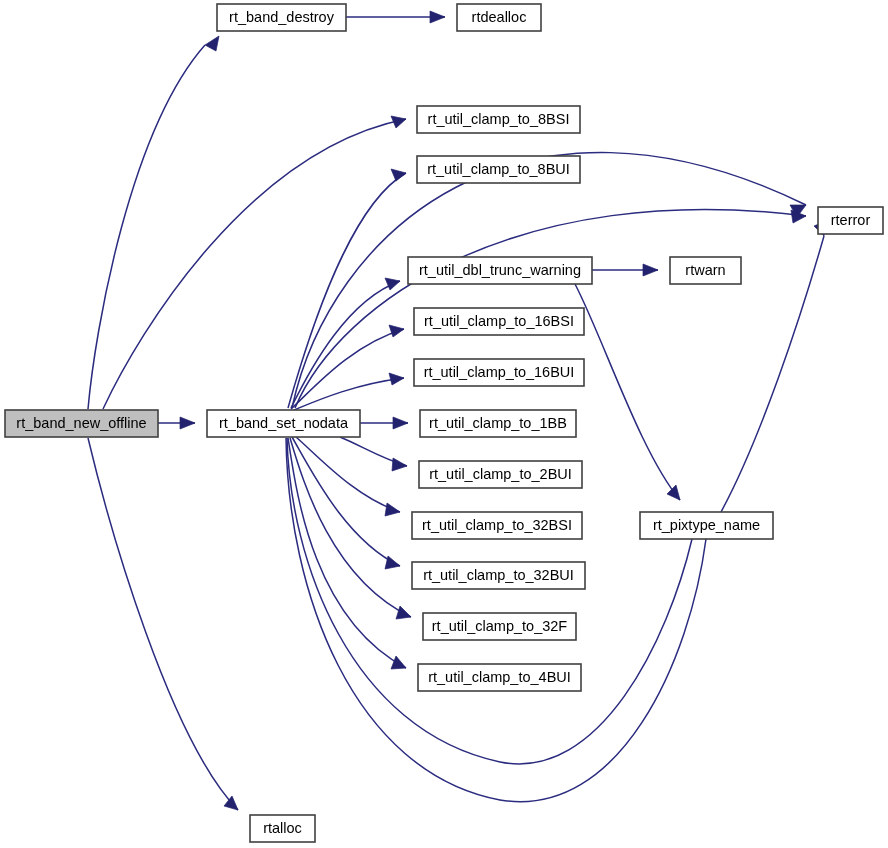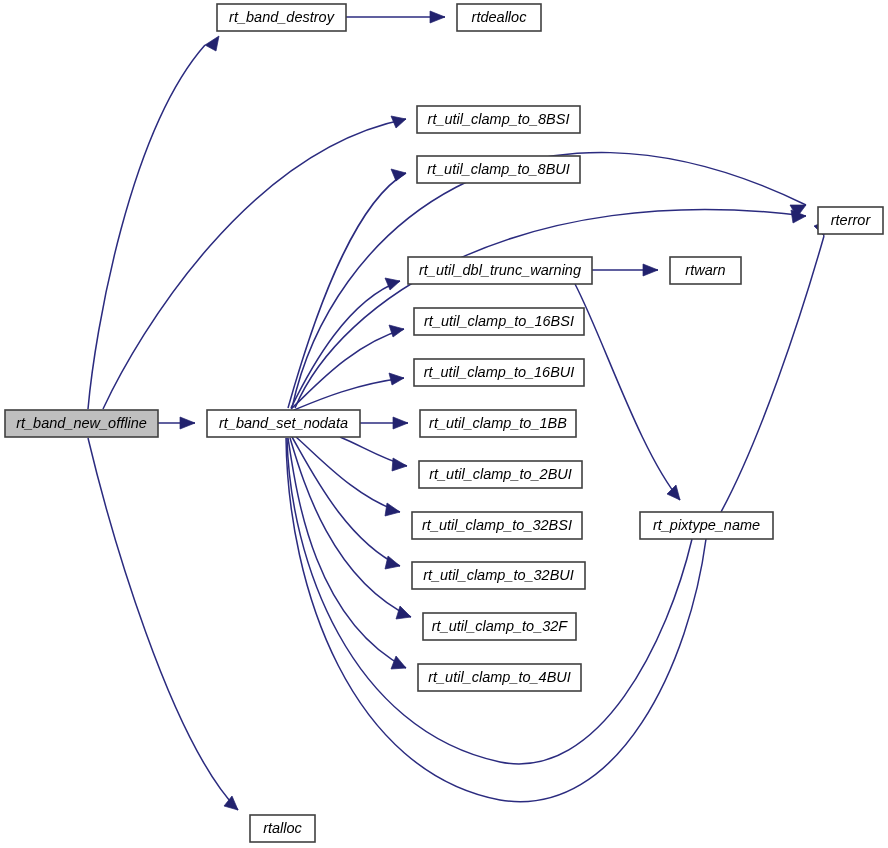--- a/index.html
+++ b/index.html
@@ -10,21 +10,20 @@
   body {
     width: 888px;
     height: 848px;
     font-family: "Liberation Sans", sans-serif;
     overflow: hidden;
   }
   #graph-root {
     position: relative;
     width: 888px;
     height: 848px;
-    font-style: italic;
   }
   svg#callgraph {
     display: block;
     width: 888px;
     height: 848px;
   }
   .node-box {
     fill: #ffffff;
     stroke: #404040;
     stroke-width: 1.6;

